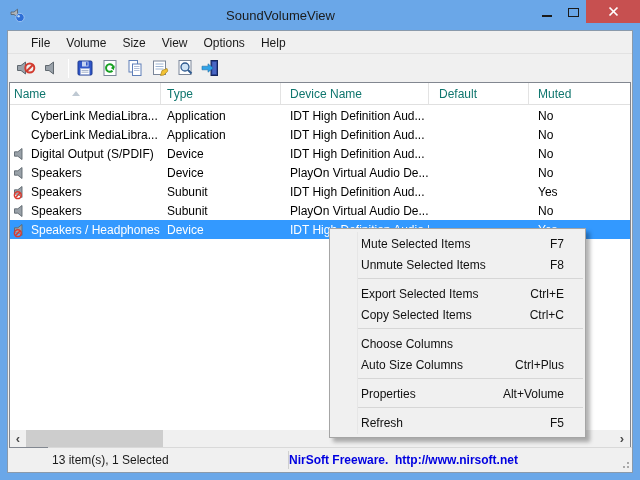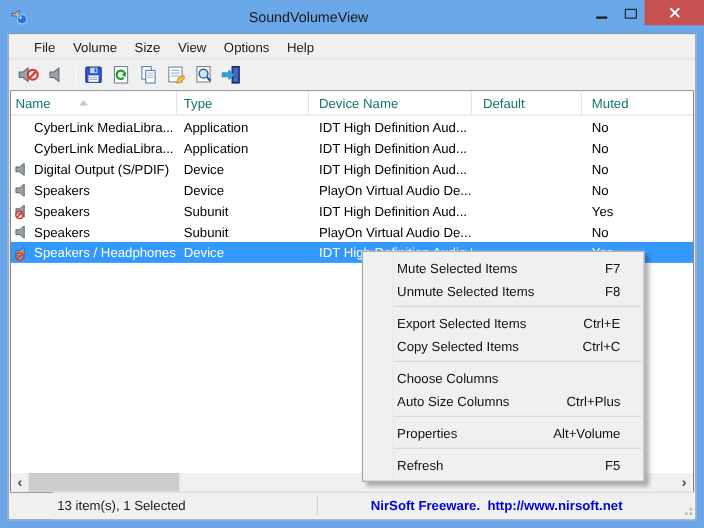--- a/index.html
+++ b/index.html
@@ -54,21 +54,21 @@
 
   .hscroll { position:absolute; left:0; right:0; bottom:0; height:17px; background:#F0F0F0; display:flex; align-items:stretch; }
   .sb-btn { width:16px; display:flex; align-items:center; justify-content:center; color:#4a4a4a; font-size:13px; font-weight:bold; line-height:1; }
   .sb-thumb { width:137px; background:#CDCDCD; }
   .sb-track { flex:1; }
 
   
   .statusbar { position:absolute; left:0; right:0; bottom:0; height:25px; border-top:1px solid #D9D9D9; background:#F0F0F0; font-size:12px; color:#1a1a1a;margin-left:40px; }
   .st-left { position:absolute; left:4px; top:5px; white-space:nowrap; }
   .st-div { position:absolute; left:240px; top:3px; bottom:3px; width:1px; background:#CFCFCF; }
-  .st-link { position:absolute; left:241px; right:18px; top:5px; text-align:center; color:#0000E0; font-weight:bold; white-space:pre; overflow:hidden; }
+  .st-link { position:absolute; left:241px; right:18px; top:5px; text-align:left; color:#0000E0; font-weight:bold; white-space:pre; overflow:hidden; }
   .grip { position:absolute; right:2px; bottom:3px; }
 
   
   .context-menu { position:absolute; left:329px; top:228px; width:257px; background:#F0F0F0;
                   border:1px solid #A5A5A5; padding:4px 0; z-index:60; font-size:12px; color:#111;
                   box-shadow:4px 4px 4px rgba(0,0,0,0.30); }
   .context-menu::before { content:""; position:absolute; left:27px; top:3px; bottom:3px; width:1px; background:#E6E6E6; }
   .cm-item { display:flex; justify-content:space-between; align-items:center; height:21px; padding:0 21px 0 31px; position:relative; }
   .cm-sep { height:1px; background:#D6D6D6; margin:3px 2px 4px 28px; }
 </style>

